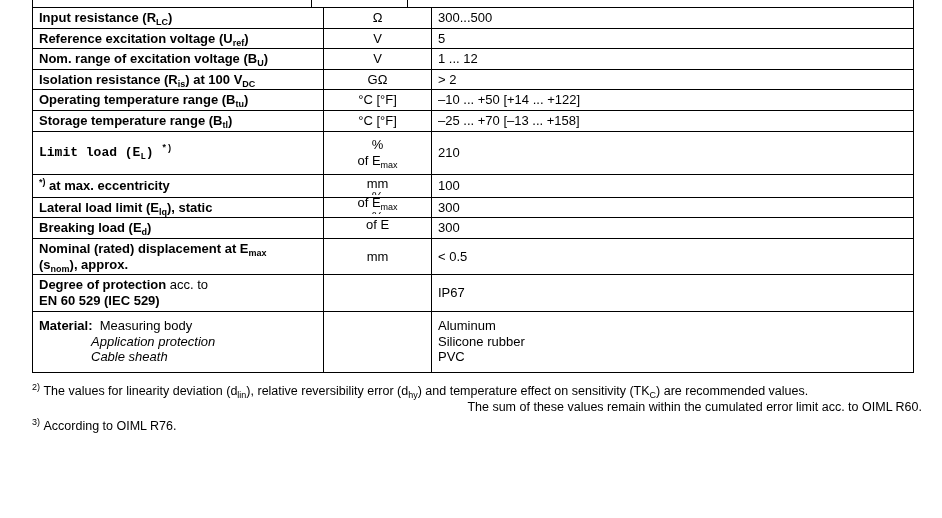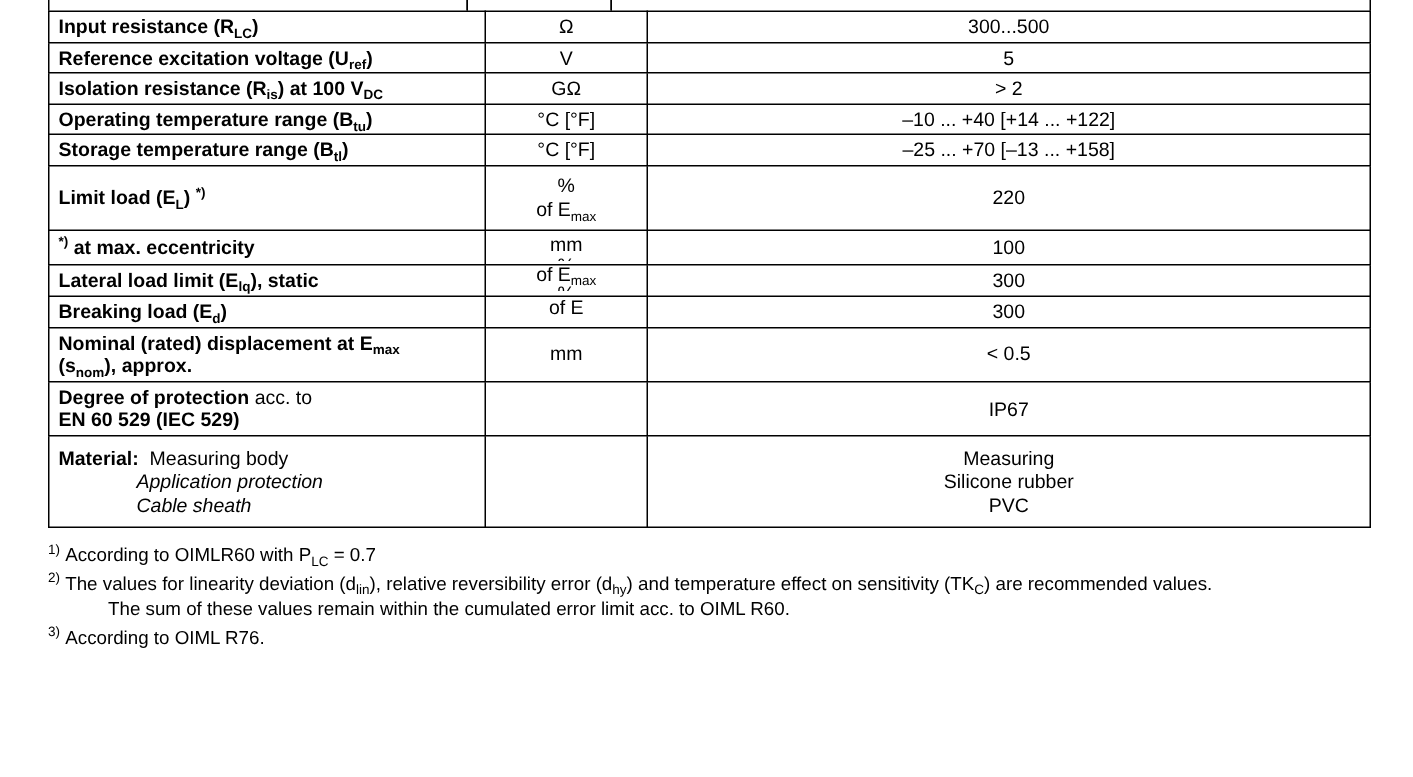--- a/index.html
+++ b/index.html
@@ -37,21 +37,20 @@
   }
   td.c-label {
     width: 278px;
     text-align: left;
   }
   td.c-unit {
     width: 95px;
     text-align: center;
   }
   td.c-value {
-    text-align: center;
   }
   .bold { font-weight: bold; }
   sub { font-size: 9px; vertical-align: baseline; position: relative; top: 3px; }
   sup { font-size: 9px; vertical-align: baseline; position: relative; top: -5px; }
   .u-stack { line-height: 1.05; }
   .u-stack .l1 { display: block; }
   .u-stack .l2 { display: block; }
   .clip-unit {
     height: 18px;
     overflow: hidden;
@@ -68,21 +67,22 @@
   }
   .footnotes p {
     margin: 0 0 2px 0;
     text-indent: -14px;
     padding-left: 14px;
   }
   .fn-cont {
     display: block;
     text-indent: 0;
     padding-left: 0;
-    margin-left: 26px;
+    margin-left: 10px;
+    text-align: right;
   }
   .partial-top {
     height: 7px;
     overflow: hidden;
     margin-left: 32px;
     width: 882px;
     position: relative;
   }
   .partial-top .seg {
     position: absolute;
@@ -112,47 +112,52 @@
         <td class="c-value">300...500</td>
       </tr>
 
 
       <tr>
         <td class="c-label bold">Reference excitation voltage (U<sub>ref</sub>)</td>
         <td class="c-unit">V</td>
         <td class="c-value">5</td>
       </tr>
 
+      <tr>
+        <td class="c-label bold">Nom. range of excitation voltage (B<sub>U</sub>)</td>
+        <td class="c-unit">V</td>
+        <td class="c-value">1 ... 12</td>
+      </tr>
 
       <tr>
         <td class="c-label bold">Isolation resistance (R<sub>is</sub>) at 100 V<sub>DC</sub></td>
         <td class="c-unit">GΩ</td>
         <td class="c-value">&gt; 2</td>
       </tr>
 
 
       <tr>
         <td class="c-label bold">Operating temperature range (B<sub>tu</sub>)</td>
         <td class="c-unit">°C [°F]</td>
-        <td class="c-value">–10 ... +40 [+14 ... +122]</td>
+        <td class="c-value">–10 ... +50 [+14 ... +122]</td>
       </tr>
 
       <tr>
         <td class="c-label bold">Storage temperature range (B<sub>tl</sub>)</td>
         <td class="c-unit">°C [°F]</td>
         <td class="c-value">–25 ... +70 [–13 ... +158]</td>
       </tr>
 
       <tr>
-        <td class="c-label bold" style="height:38px;">Limit load (E<sub>L</sub>) <sup>*)</sup></td>
+        <td class="c-label bold" style="height:38px;font-family:Liberation Mono, monospace;">Limit load (E<sub>L</sub>) <sup>*)</sup></td>
         <td class="c-unit u-stack">
             <span class="l1">%</span>
             <span class="l2">of E<sub>max</sub></span>
           </td>
-        <td class="c-value">220</td>
+        <td class="c-value">210</td>
       </tr>
 
       <tr>
         <td class="c-label bold"><sup>*)</sup> at max. eccentricity</td>
         <td class="c-unit">
           <div class="clip-unit"><span>mm</span><br><span>%</span></div>
         </td>
         <td class="c-value">100</td>
       </tr>
 
@@ -186,30 +191,29 @@
       </tr>
 
       <tr>
         <td class="c-label" style="height:56px;">
           <span class="bold">Material:</span>&nbsp; Measuring body<br>
           <span class="indent2">Application protection</span><br>
           <span class="indent2">Cable sheath</span>
         </td>
         <td class="c-unit"></td>
         <td class="c-value">
-          <span class="matval">Measuring</span>
+          <span class="matval">Aluminum</span>
           <span class="matval">Silicone rubber</span>
           <span class="matval">PVC</span>
         </td>
       </tr>
 
     </tbody>
   </table>
 
   <div class="footnotes">
-    <p><sup>1)</sup>&nbsp;According to OIMLR60 with P<sub>LC</sub> = 0.7</p>
     <p><sup>2)</sup>&nbsp;The values for linearity deviation (d<sub>lin</sub>), relative reversibility error (d<sub>hy</sub>) and temperature effect on sensitivity (TK<sub>C</sub>) are recommended values.
       <span class="fn-cont">The sum of these values remain within the cumulated error limit acc. to OIML R60.</span>
     </p>
     <p><sup>3)</sup>&nbsp;<span>According to OIML R76.</span></p>
   </div>
 
 </div>
 
 </body></html>

